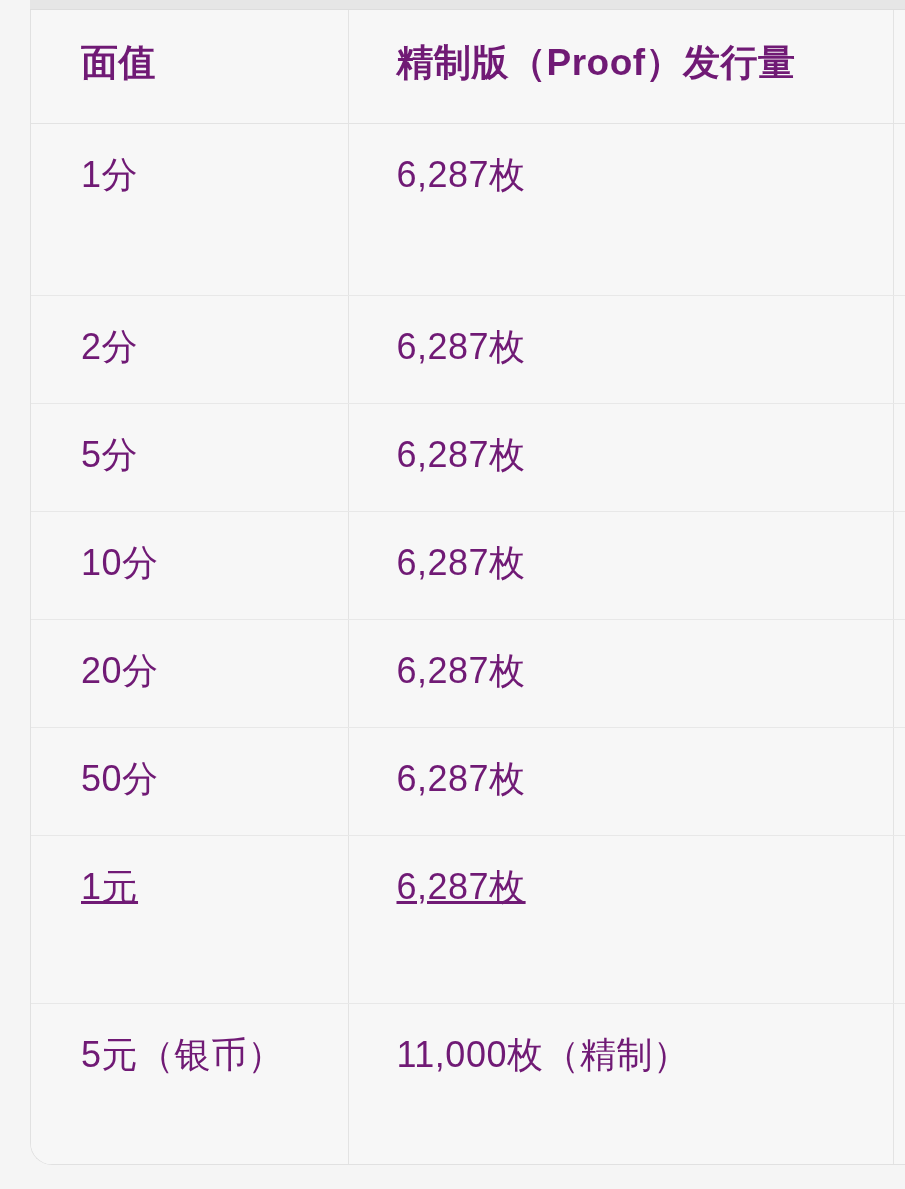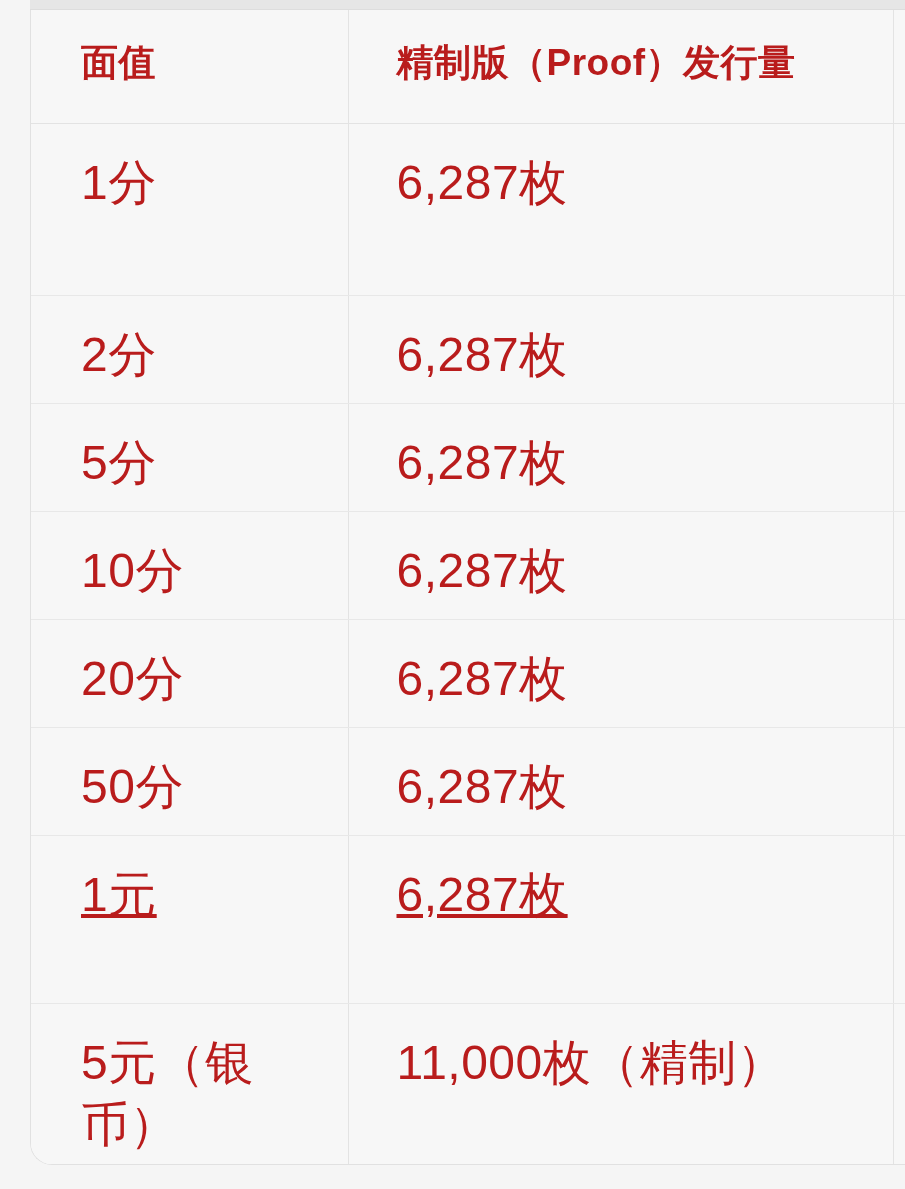--- a/index.html
+++ b/index.html
@@ -58,37 +58,37 @@
   table.coin-table col.c2 { width: 545px; }
   table.coin-table col.c3 { width: 228px; }
 
   table.coin-table th,
   table.coin-table td {
     border-right: 1px solid #e3e3e3;
     border-bottom: 1px solid #e8e8e8;
     text-align: left;
     vertical-align: top;
     padding: 28px 0 0 50px;
-    color: #b91c1c;
+    color: #701a75;
     background: #f7f7f7;
     box-sizing: border-box;
   }
 
   table.coin-table th {
     font-size: 37px;
     font-weight: 700;
     line-height: 1.25;
     letter-spacing: 0.5px;
     padding-top: 30px;
     height: 113px;
     border-bottom: 1px solid #e3e3e3;
   }
 
   table.coin-table td {
-    font-size: 48px;
+    font-size: 36px;
     font-weight: 400;
     line-height: 1.3;
     letter-spacing: 0.5px;
   }
 
   
   tr.r-tall   td { height: 172px; }
   tr.r-normal td { height: 108px; }
   tr.r-tall2  td { height: 168px; text-decoration: underline; }
   tr.r-last   td { height: 207px; border-bottom: none; }

